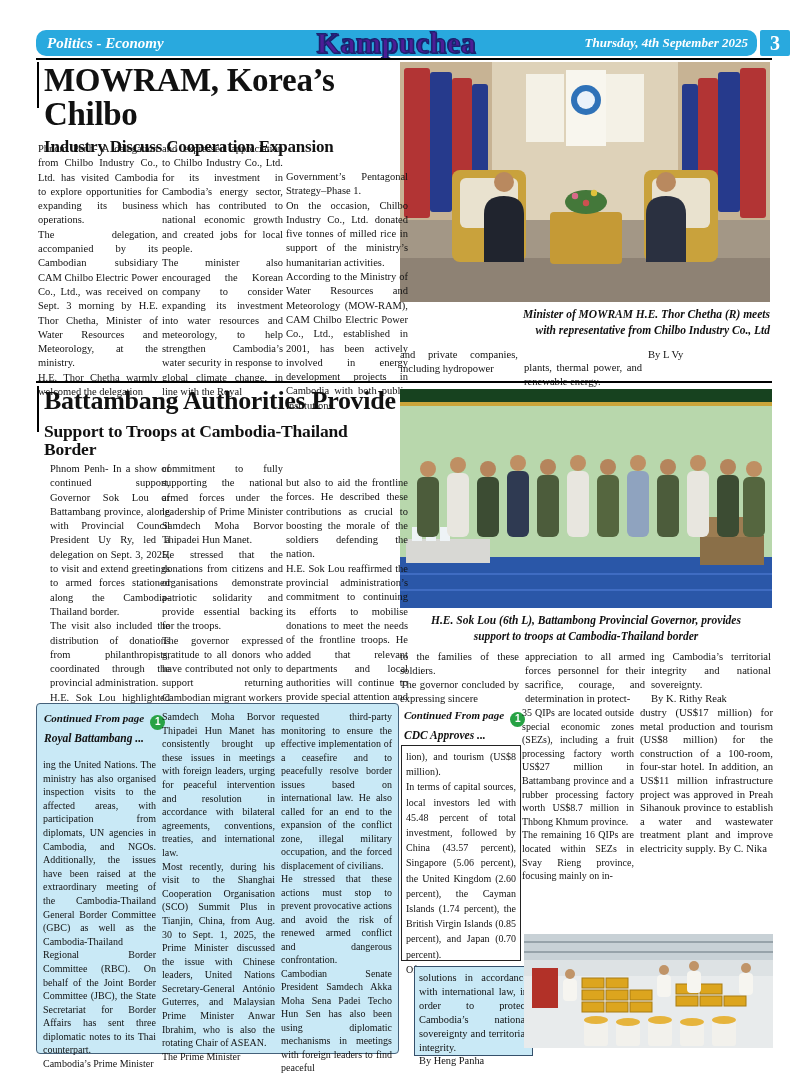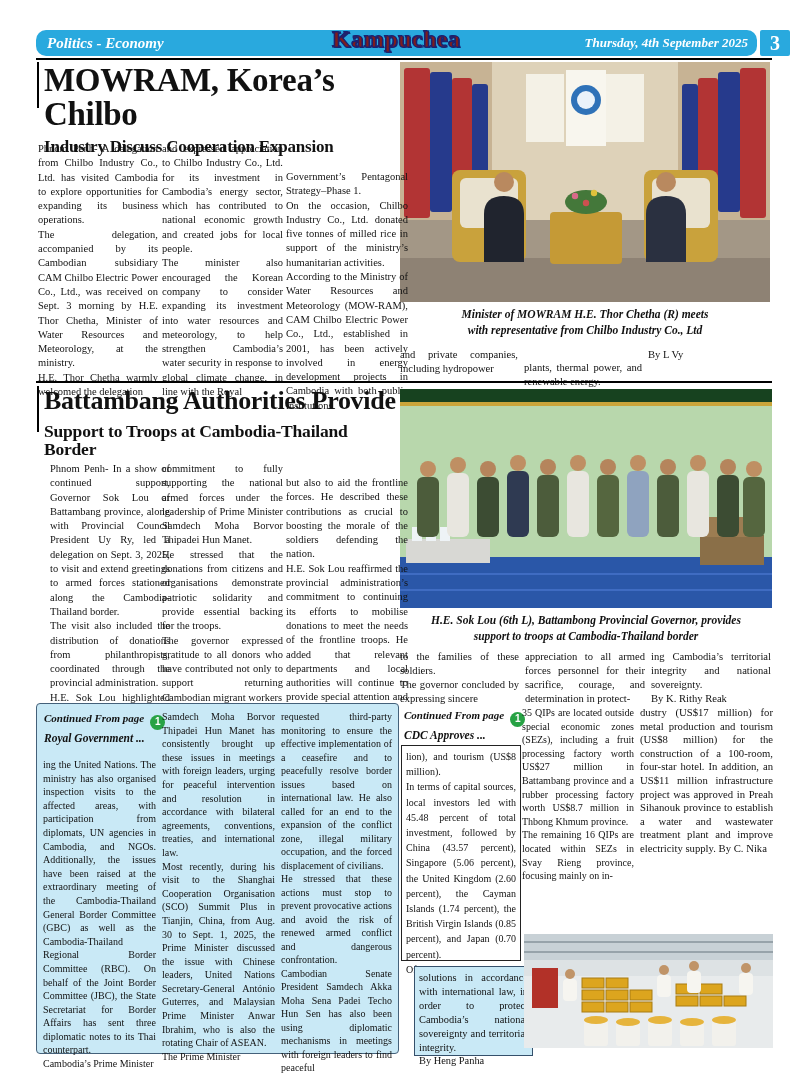--- a/index.html
+++ b/index.html
@@ -3,21 +3,21 @@
 <meta charset="utf-8">
 <style>
   html,body{margin:0;padding:0;background:#ffffff;}
   .page{position:relative;width:800px;height:1076px;background:#fff;overflow:hidden;
         font-family:"Liberation Serif", serif;color:#111;}
   
   .topbar{position:absolute;left:36px;top:30px;width:721px;height:26px;background:#29a9de;
           border-radius:10px;display:flex;align-items:center;}
   .section-label{font-size:15px;font-weight:bold;font-style:italic;color:#fff;margin-left:11px;}
   .masthead{position:absolute;left:50%;top:-4px;transform:translateX(-50%);
-            font-size:24px;font-weight:bold;color:#7f1d1d;-webkit-text-stroke:1.2px #1b2370;
+            font-size:30px;font-weight:bold;color:#4c1d95;-webkit-text-stroke:1.2px #1b2370;
             text-shadow:1px 1px 0 #1b2370, -1px -1px 0 #1b2370;letter-spacing:.5px;}
   .issue-date{margin-left:auto;margin-right:9px;font-size:13px;font-weight:bold;font-style:italic;color:#fff;}
   .pagebox{position:absolute;left:760px;top:30px;width:30px;height:26px;background:#29a9de;border-radius:2px;
            display:flex;align-items:center;justify-content:center;color:#fff;font-size:20px;font-weight:bold;}
   .hrule{position:absolute;background:#000;}
   .vrule{position:absolute;background:#000;width:2px;}
   
   .headline{position:absolute;left:44px;width:356px;}
   .hl1{font-weight:bold;line-height:1.02;letter-spacing:-.3px;}
   .hl2{font-weight:bold;line-height:1.05;margin-top:7px;letter-spacing:-.2px;}
@@ -97,21 +97,21 @@
 
   <div class="body-col" style="left:38px;top:142px;width:120px;height:236px;">Phnom Penh- A delegation from Chilbo Industry Co., Ltd. has visited Cambodia to explore opportunities for expanding its business operations.
 The delegation, accompanied by its Cambodian subsidiary CAM Chilbo Electric Power Co., Ltd., was received on Sept. 3 morning by H.E. Thor Chetha, Minister of Water Resources and Meteorology, at the ministry.
 H.E. Thor Chetha warmly welcomed the delegation</div>
   <div class="body-col" style="left:162px;top:142px;width:121px;height:236px;">and expressed appreciation to Chilbo Industry Co., Ltd. for its investment in Cambodia’s energy sector, which has contributed to national economic growth and created jobs for local people.
 The minister also encouraged the Korean company to consider expanding its investment into water resources and meteorology, to help strengthen Cambodia’s water security in response to global climate change, in line with the Royal</div>
   <div class="body-col" style="left:286px;top:142px;width:122px;height:236px;margin-top:28px;">Government’s Pentagonal Strategy–Phase 1.
 On the occasion, Chilbo Industry Co., Ltd. donated five tonnes of milled rice in support of the ministry’s humanitarian activities.
 According to the Ministry of Water Resources and Meteorology (MOW-RAM), CAM Chilbo Electric Power Co., Ltd., established in 2001, has been actively involved in energy development projects in Cambodia with both public institutions</div>
 
-  <div class="caption" style="left:400px;top:307px;width:370px;">Minister of MOWRAM H.E. Thor Chetha (R) meets
+  <div class="caption" style="left:400px;top:307px;width:370px;text-align:right;">Minister of MOWRAM H.E. Thor Chetha (R) meets
 with representative from Chilbo Industry Co., Ltd</div>
 
   <div class="cont-col" style="left:400px;top:348px;width:118px;">and private companies, including hydropower</div>
   <div class="cont-col" style="left:524px;top:348px;width:118px;margin-top:13px;">plants, thermal power, and renewable energy.</div>
   <div class="cont-col" style="left:648px;top:348px;width:90px;text-align:left;">By L Vy</div>
 
   <div class="hrule" style="left:36px;top:381px;width:736px;height:2px;"></div>
 
   <div class="vrule" style="left:37px;top:386px;height:46px;"></div>
   <div class="headline" style="top:388px;">
@@ -175,21 +175,21 @@
 
   <div class="cont-col" style="left:525px;top:650px;width:120px;">appreciation to all armed forces personnel for their sacrifice, courage, and determination in protect-</div>
   <div class="cont-col" style="left:400px;top:650px;width:119px;">to the families of these soldiers.
 The governor concluded by expressing sincere</div>
   <div class="cont-col" style="left:651px;top:650px;width:120px;">ing Cambodia’s territorial integrity and national sovereignty.
 By K. Rithy Reak</div>
 
   <div class="bluebox" style="left:36px;top:703px;width:361px;height:349px;"></div>
   <div class="cont-header" style="left:44px;top:710px;width:122px;">
     <span>Continued From page</span><span class="badge">1</span>
-    <div class="cont-title">Royal Government ...</div>
+    <div class="cont-title">Royal Battambang ...</div>
   </div>
   <div class="bt" style="left:43px;top:758px;width:113px;">ing the United Nations. The ministry has also organised inspection visits to the affected areas, with participation from diplomats, UN agencies in Cambodia, and NGOs. Additionally, the issues have been raised at the extraordinary meeting of the Cambodia-Thailand General Border Committee (GBC) as well as the Cambodia-Thailand Regional Border Committee (RBC). On behalf of the Joint Border Committee (JBC), the State Secretariat for Border Affairs has sent three diplomatic notes to its Thai counterpart.
 Cambodia’s Prime Minister</div>
   <div class="bt" style="left:162px;top:710px;width:113px;">Samdech Moha Borvor Thipadei Hun Manet has consistently brought up these issues in meetings with foreign leaders, urging for peaceful intervention and resolution in accordance with bilateral agreements, conventions, treaties, and international law.
 Most recently, during his visit to the Shanghai Cooperation Organisation (SCO) Summit Plus in Tianjin, China, from Aug. 30 to Sept. 1, 2025, the Prime Minister discussed the issue with Chinese leaders, United Nations Secretary-General António Guterres, and Malaysian Prime Minister Anwar Ibrahim, who is also the rotating Chair of ASEAN.
 The Prime Minister</div>
   <div class="bt" style="left:281px;top:710px;width:111px;line-height:13.5px;">requested third-party monitoring to ensure the effective implementation of a ceasefire and to peacefully resolve border issues based on international law. He also called for an end to the expansion of the conflict zone, illegal military occupation, and the forced displacement of civilians.
 He stressed that these actions must stop to prevent provocative actions and avoid the risk of renewed armed conflict and dangerous confrontation.
 Cambodian Senate President Samdech Akka Moha Sena Padei Techo Hun Sen has also been using diplomatic mechanisms in meetings with foreign leaders to find peaceful</div>
 

